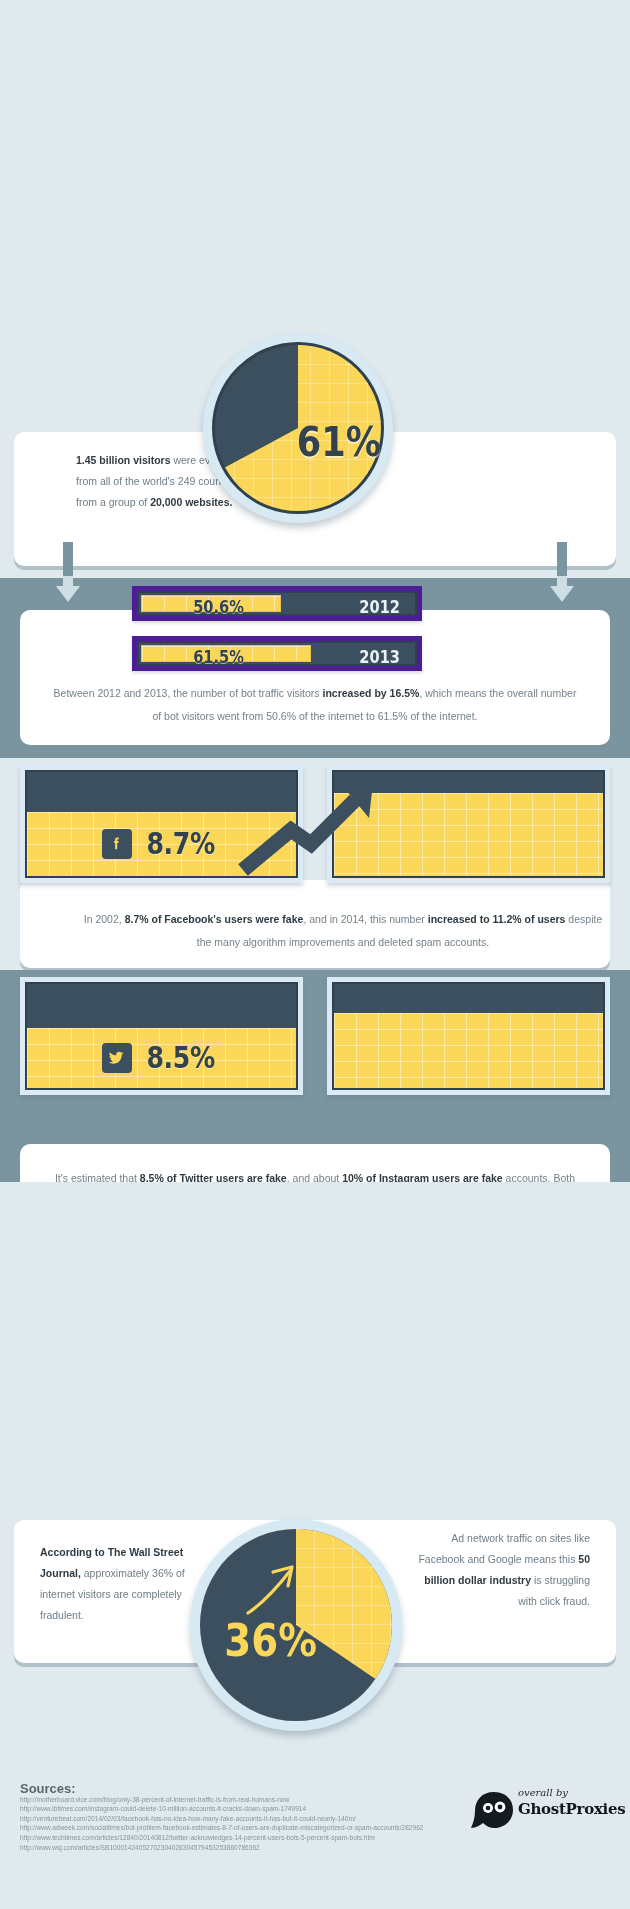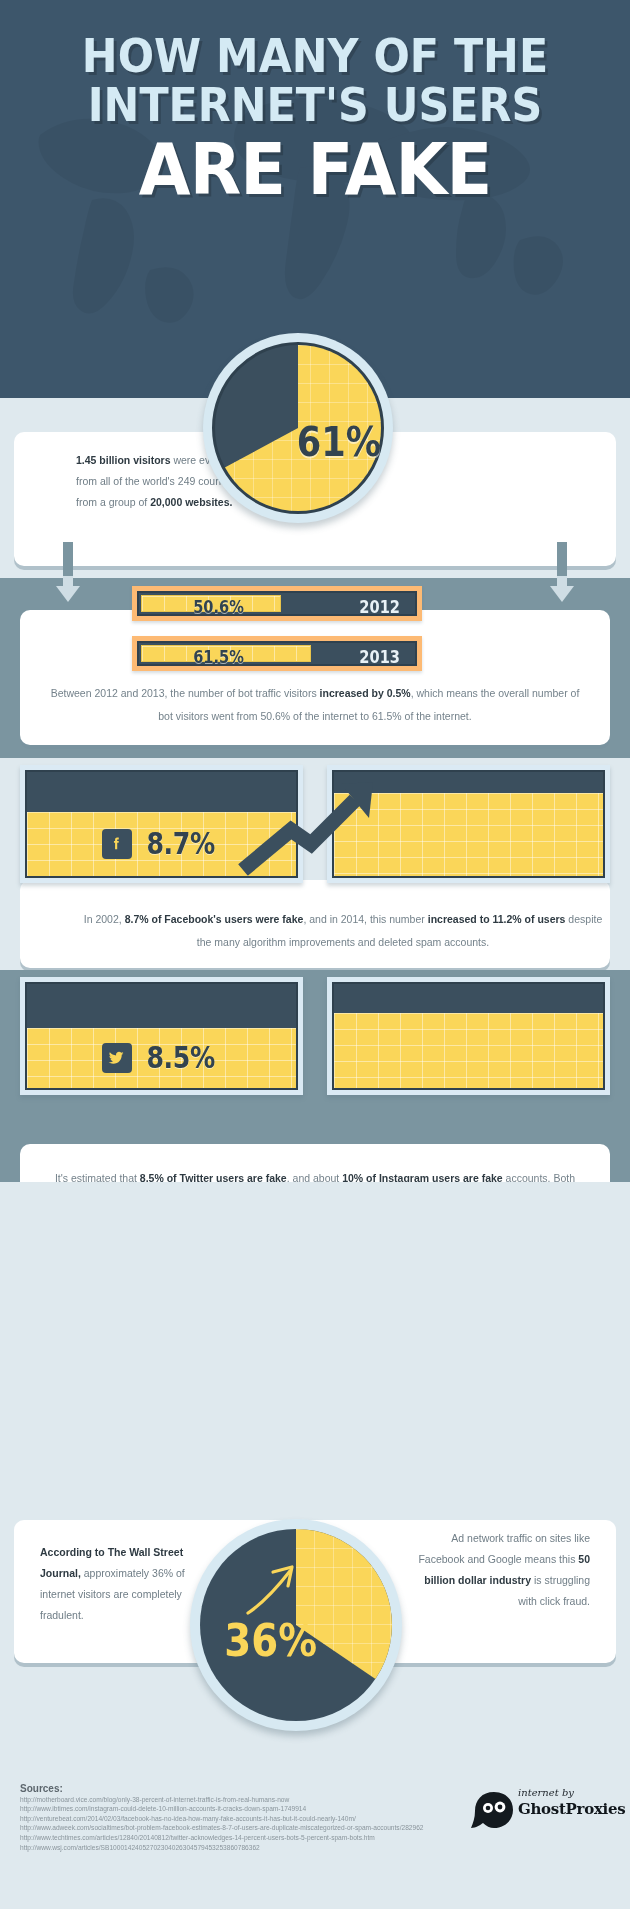--- a/index.html
+++ b/index.html
@@ -86,21 +86,21 @@
   .side-text b { color:#2e3a42; }
   .side-left  { text-align:left; }
   .side-right { text-align:right; }
 
   
   .dn-arrow { position:absolute; z-index:5; }
 
   
   .bar-outer {
     position:absolute;
-    background:#fdba74;
+    background:#4c1d95;
     padding:5px;
     box-shadow:0 2px 3px rgba(90,115,130,.25);
   }
   .bar-track {
     position:relative; width:100%; height:100%;
     background:#3b4f5e;
     border:2px solid #2f414e;
     display:flex; align-items:center;
   }
   .bar-fill {
@@ -165,59 +165,40 @@
     text-shadow:0 1px 0 rgba(255,255,255,.5);
     letter-spacing:-.5px;
   }
 
   
   .sources {
     position:absolute; left:20px; top:1784px; width:470px;
     font-size:6.6px; line-height:9.6px; color:#8a959c;
     word-break:break-all;
   }
-  .sources .src-head { color:#5c666d; font-weight:bold; font-size:10px; margin-bottom:1px;}
+  .sources .src-head { color:#5c666d; font-weight:bold; font-size:13px; margin-bottom:1px;}
   .logo-wrap {
     position:absolute; left:470px; top:1788px; width:150px; height:48px;
   }
   .logo-created {
     position:absolute; left:48px; top:-1px;
     font-family:"DejaVu Serif", serif; font-style:italic;
     font-size:10px; color:#1d2329;
   }
   .logo-name {
     position:absolute; left:48px; top:12px;
     font-family:"DejaVu Serif", serif; font-weight:bold;
     font-size:15px; color:#10161b; letter-spacing:-.3px;
   }
 </style>
 </head>
 <body>
 
 <div class="page">
 
-  <div class="header">
-    <svg class="worldmap" viewBox="0 0 630 330" preserveAspectRatio="none">
-      <g fill="#22313e">
-        <path d="M40 95 q30-22 70-14 28 6 44 24 12 14 4 28-10 18-34 20-30 2-52-10-26-14-32-32 -3-10 0-16z"></path>
-        <path d="M92 160 q22-6 34 10 12 18 6 44 -6 28-24 48 -16 18-28 8 -10-8-6-28 4-28 10-52 4-20 8-30z"></path>
-        <path d="M250 70 q44-18 92-10 46 8 66 30 14 16 2 30 -16 18-56 22 -48 4-84-8 -34-12-36-34 -1-18 16-30z"></path>
-        <path d="M300 128 q32-6 44 14 10 18 2 46 -8 30-26 56 -16 22-28 12 -10-10-6-36 4-32 8-60 2-20 6-32z"></path>
-        <path d="M398 96 q38-14 76-6 34 8 50 26 12 14 0 26 -18 16-56 18 -44 2-72-10 -26-12-26-30 0-16 28-24z"></path>
-        <path d="M470 150 q28 4 34 24 6 22-6 44 -12 22-28 20 -14-2-14-24 0-26 6-44 3-14 8-20z"></path>
-        <path d="M520 200 q26-10 38 6 10 14 0 32 -12 20-28 16 -14-4-16-24 -2-20 6-30z"></path>
-        <path d="M150 230 q26-8 38 8 10 14 2 30 -10 18-26 14 -14-4-18-24 -3-18 4-28z"></path>
-      </g>
-    </svg>
-    <div class="header-inner">
-      <div class="title-line t1">HOW MANY OF THE</div>
-      <div class="title-line t2">INTERNET'S USERS</div>
-      <div class="title-line t3">ARE FAKE</div>
-    </div>
-  </div>
 
   <div class="band-light" style="top:398px;height:200px;"></div>
 
   <div class="card" style="left:14px;top:432px;width:602px;height:134px;">
     <div class="side-text side-left" style="left:26px;top:18px;width:180px;margin-left:36px;"><b>1.45 billion visitors</b> were evaluated from all of the world's 249 countries from a group of <b>20,000 websites.</b></div>
   </div>
 
   <div class="pie-wrap" style="left:203px;top:333px;width:190px;height:190px;">
     <div class="pie-ring"></div>
     <div class="pie-body" style="left:9px;top:9px;width:172px;height:172px;border:3px solid #2f414e;">
@@ -238,21 +219,21 @@
   </svg>
   <svg class="dn-arrow" style="left:548px;top:542px;width:28px;height:62px;" viewBox="0 0 28 62">
     <rect x="9" y="0" width="10" height="34" fill="#7b95a0"></rect>
     <rect x="9" y="34" width="10" height="12" fill="#cfdde4"></rect>
     <polygon points="2,44 26,44 14,60" fill="#cfdde4"></polygon>
   </svg>
 
   <div class="band-steel" style="top:578px;height:180px;"></div>
 
   <div class="card" style="left:20px;top:610px;width:590px;height:135px;">
-    <div class="body-text" style="left:28px;top:72px;width:534px;">Between 2012 and 2013, the number of bot traffic visitors <b>increased by 0.5%</b>, which means the overall number of bot visitors went from 50.6% of the internet to 61.5% of the internet.</div>
+    <div class="body-text" style="left:28px;top:72px;width:534px;">Between 2012 and 2013, the number of bot traffic visitors <b>increased by 16.5%</b>, which means the overall number of bot visitors went from 50.6% of the internet to 61.5% of the internet.</div>
   </div>
 
   <div class="bar-outer" style="left:132px;top:586px;width:290px;height:35px;">
     <div class="bar-track">
       <div class="bar-fill" style="width:50.6%;">
         <div class="bar-grid"></div>
       </div>
       <div class="bar-pct" style="left:50px;top:4px;">50.6%</div>
       <div class="bar-year" style="top:4px;">2012</div>
     </div>
@@ -367,17 +348,17 @@
   </div>
 
   <div class="logo-wrap">
     <svg style="position:absolute;left:0;top:2px;width:46px;height:42px;" viewBox="0 0 46 42">
       <path d="M24 2 C12 2 5 10 5 21 C5 28 3 33 1 38 C6 38 10 35 13 33 C16 36 20 38 24 38 C35 38 43 30 43 20 C43 9 35 2 24 2 Z" fill="#141a1f"></path>
       <circle cx="18" cy="18" r="5" fill="#ffffff"></circle>
         <circle cx="18" cy="18" r="2.3" fill="#141a1f"></circle>
       <circle cx="30" cy="17" r="5.4" fill="#ffffff"></circle>
         <circle cx="30" cy="17" r="2.4" fill="#141a1f"></circle>
     </svg>
-    <div class="logo-created">internet by</div>
+    <div class="logo-created">overall by</div>
     <div class="logo-name">GhostProxies</div>
   </div>
 
 </div>
 
 </body></html>

